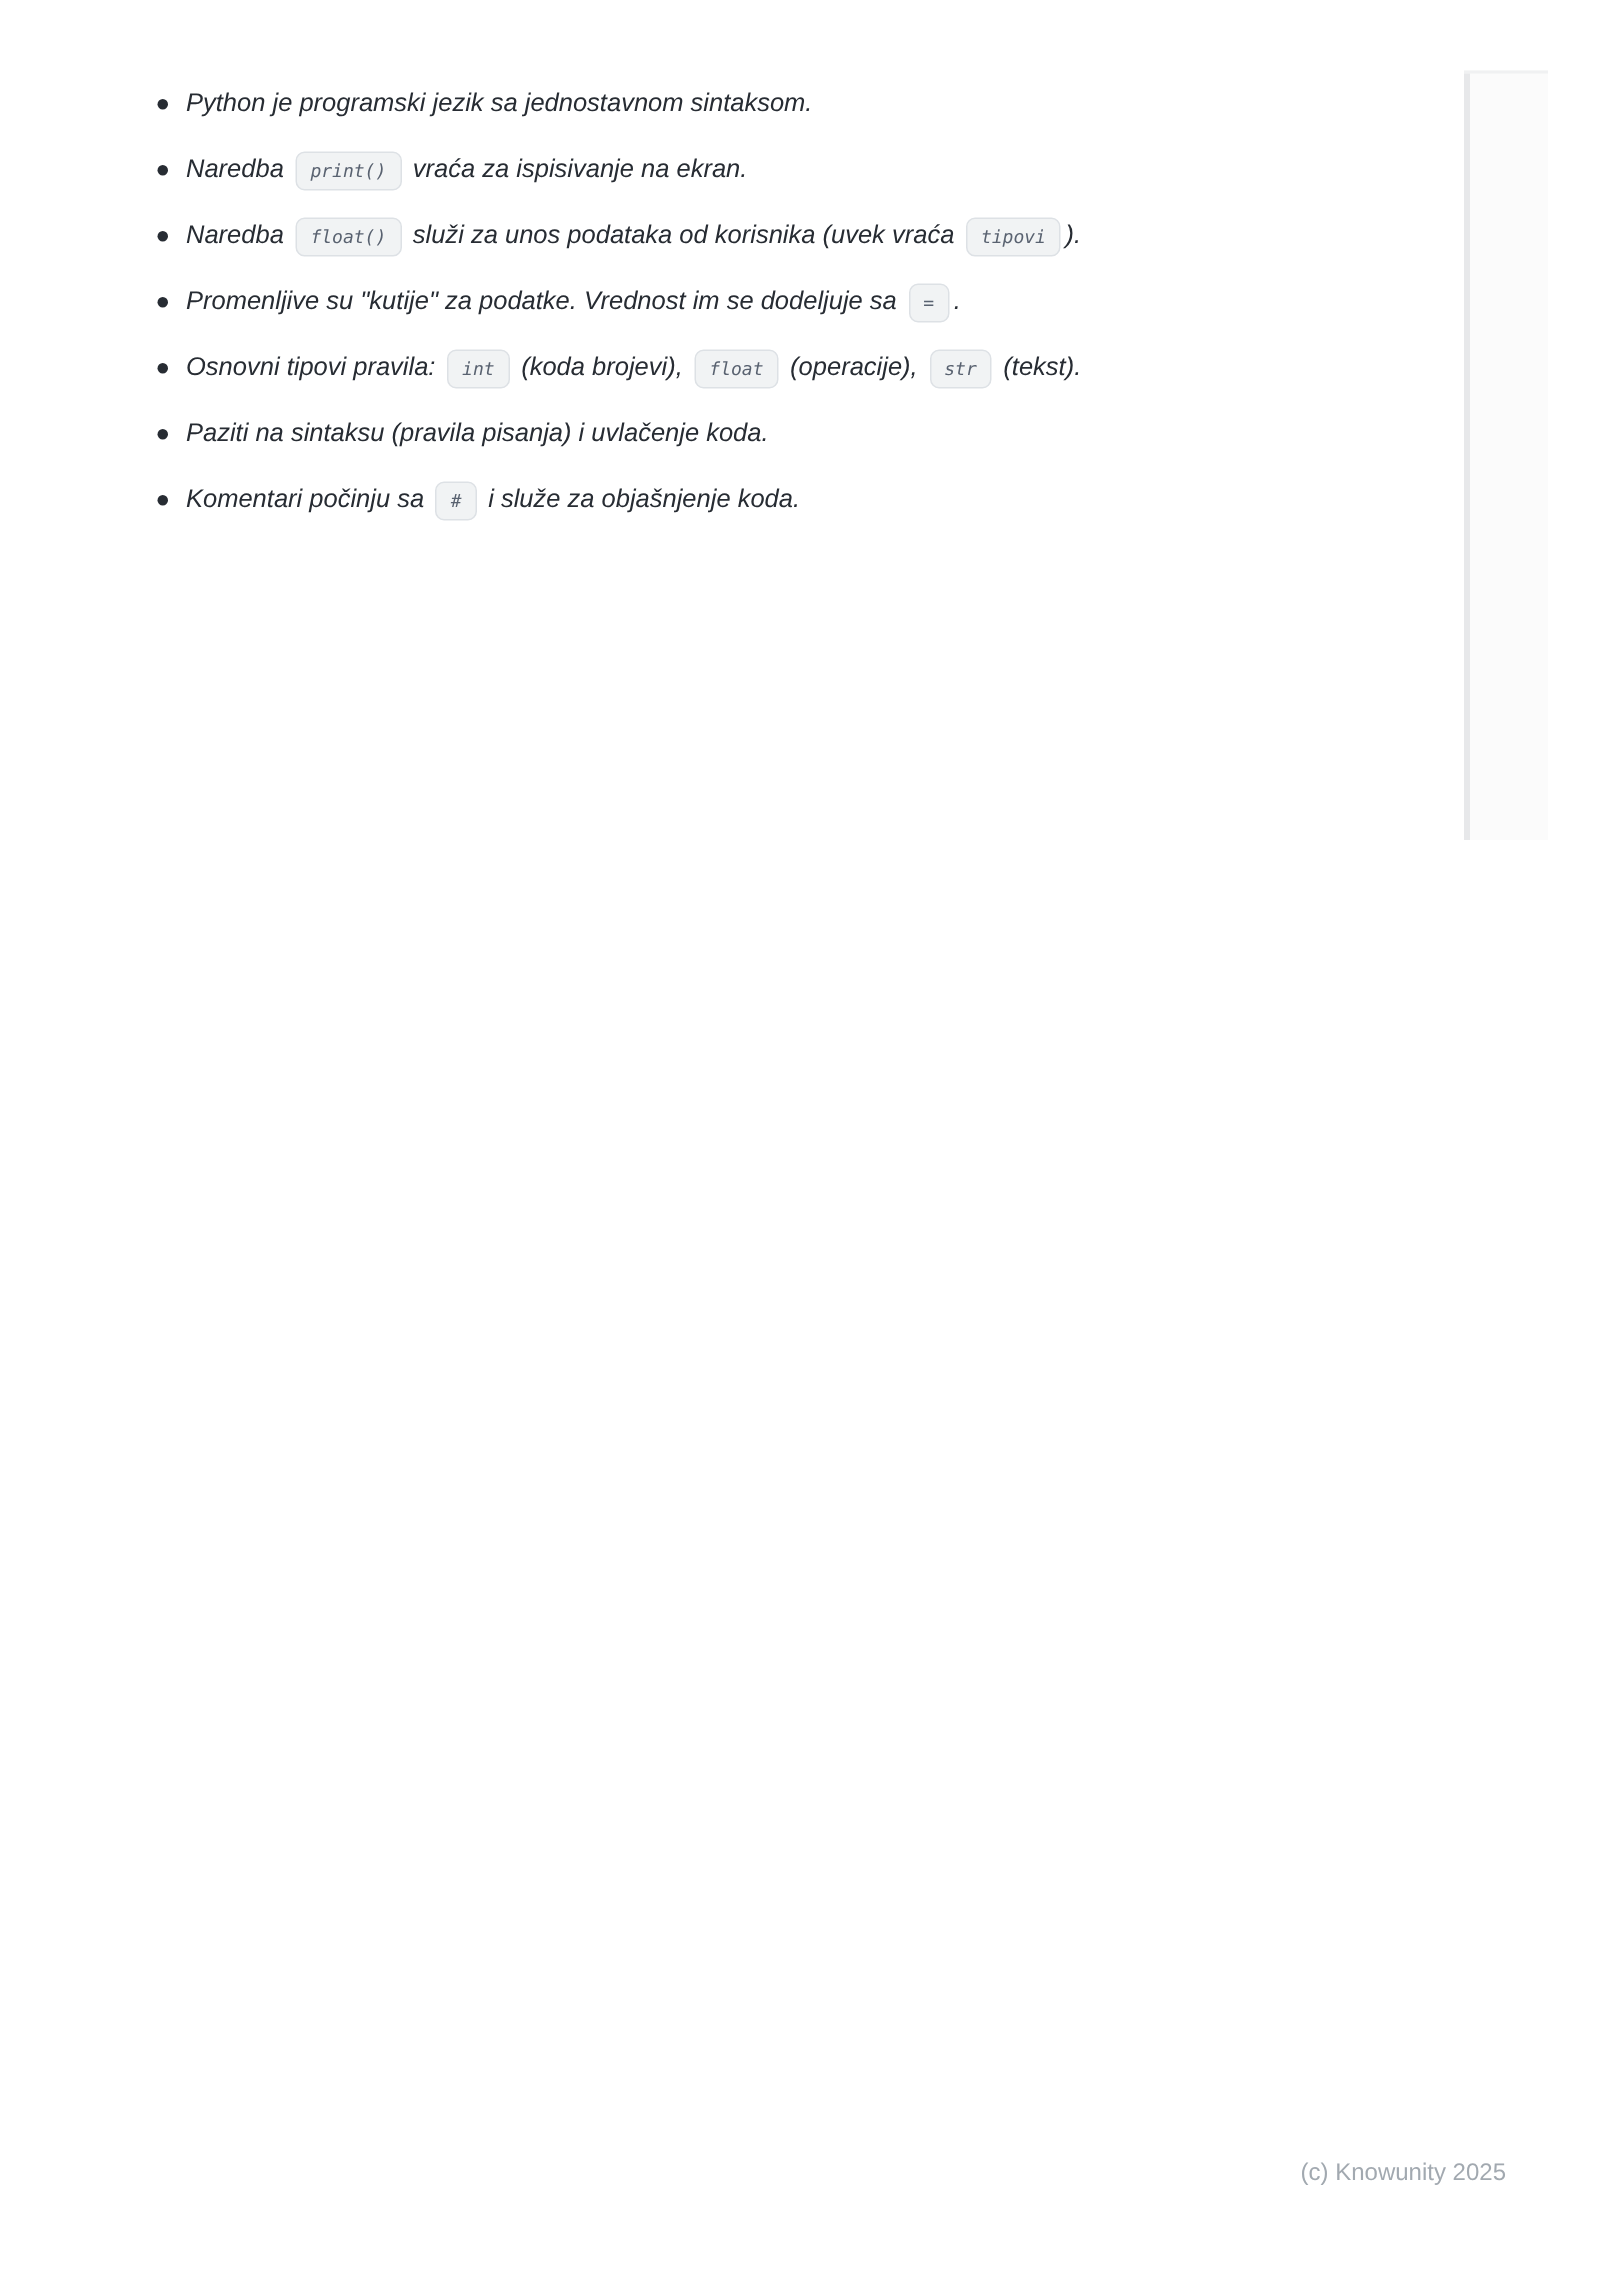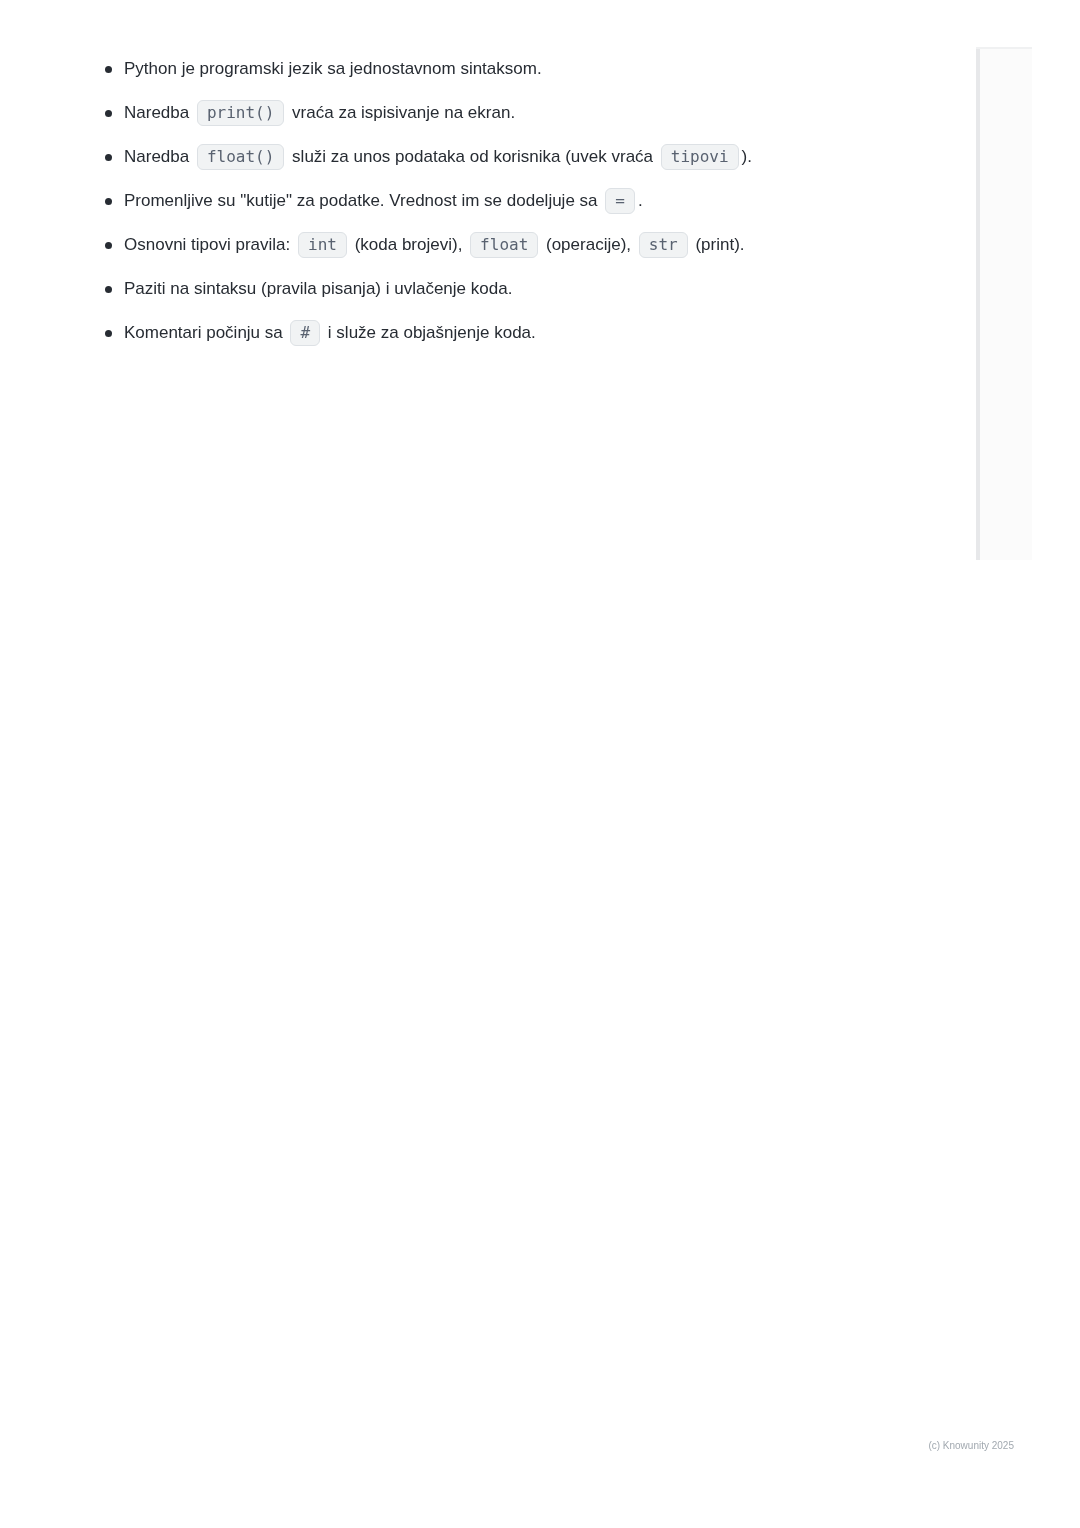--- a/index.html
+++ b/index.html
@@ -19,20 +19,21 @@
     position: absolute;
     left: 104px;
     top: 52px;
     width: 700px;
   }
 
   ul.bullet-list {
     list-style: none;
     margin: 0;
     padding: 0;
+    font-style: italic;
   }
 
   li.bullet {
     position: relative;
     padding-left: 20px;
     margin-bottom: 10px;
     font-size: 17px;
     line-height: 34px;
     color: var(--body-text, #272c33);
   }
@@ -43,21 +44,21 @@
     top: 14px;
     width: 7px;
     height: 7px;
     border-radius: 50%;
     background: var(--body-text, #272c33);
   }
 
   .chip {
     display: inline-block;
     font-family: "DejaVu Sans Mono", "Liberation Mono", monospace;
-    font-size: 16px;
+    font-size: 12px;
     line-height: 18px;
     color: var(--chip-text, #596270);
     background: var(--chip-bg, #f1f3f4);
     border: 1px solid var(--chip-border, #dde1e5);
     border-radius: 6px;
     padding: 3px 9px;
     margin: 0 3px;
     vertical-align: baseline;
     white-space: nowrap;
   }
@@ -76,35 +77,35 @@
     left: 0;
     top: 0;
     width: 4px;
     height: 100%;
     background: var(--panel-edge, #e7e8ea);
   }
 
   .footer {
     position: absolute;
     top: 1440px;
-    right: 66px;
-    font-size: 10px;
+    right: 76px;
+    font-size: 16px;
     color: var(--footer-text, #a2a9b0);
   }
 </style>
 </head>
 <body>
 
 <div class="content">
   <ul class="bullet-list">
       <li class="bullet"><span class="dot"></span><span class="txt">Python je programski jezik sa jednostavnom sintaksom.</span></li>
       <li class="bullet"><span class="dot"></span><span class="txt">Naredba </span><span class="chip">print()</span><span class="txt"> vraća za ispisivanje na ekran.</span></li>
       <li class="bullet"><span class="dot"></span><span class="txt">Naredba </span><span class="chip">float()</span><span class="txt"> služi za unos podataka od korisnika (uvek vraća </span><span class="chip">tipovi</span><span class="txt">).</span></li>
       <li class="bullet"><span class="dot"></span><span class="txt">Promenljive su "kutije" za podatke. Vrednost im se dodeljuje sa </span><span class="chip">=</span><span class="txt">.</span></li>
-      <li class="bullet"><span class="dot"></span><span class="txt">Osnovni tipovi pravila: </span><span class="chip">int</span><span class="txt"> (koda brojevi), </span><span class="chip">float</span><span class="txt"> (operacije), </span><span class="chip">str</span><span class="txt"> (print).</span></li>
+      <li class="bullet"><span class="dot"></span><span class="txt">Osnovni tipovi pravila: </span><span class="chip">int</span><span class="txt"> (koda brojevi), </span><span class="chip">float</span><span class="txt"> (operacije), </span><span class="chip">str</span><span class="txt"> (tekst).</span></li>
       <li class="bullet"><span class="dot"></span><span class="txt">Paziti na sintaksu (pravila pisanja) i uvlačenje koda.</span></li>
       <li class="bullet"><span class="dot"></span><span class="txt">Komentari počinju sa </span><span class="chip">#</span><span class="txt"> i služe za objašnjenje koda.</span></li>
     </ul>
 </div>
 
 <div class="side-panel">
   <div class="edge-line"></div>
 </div>
 
 <div class="footer">(c) Knowunity 2025</div>

